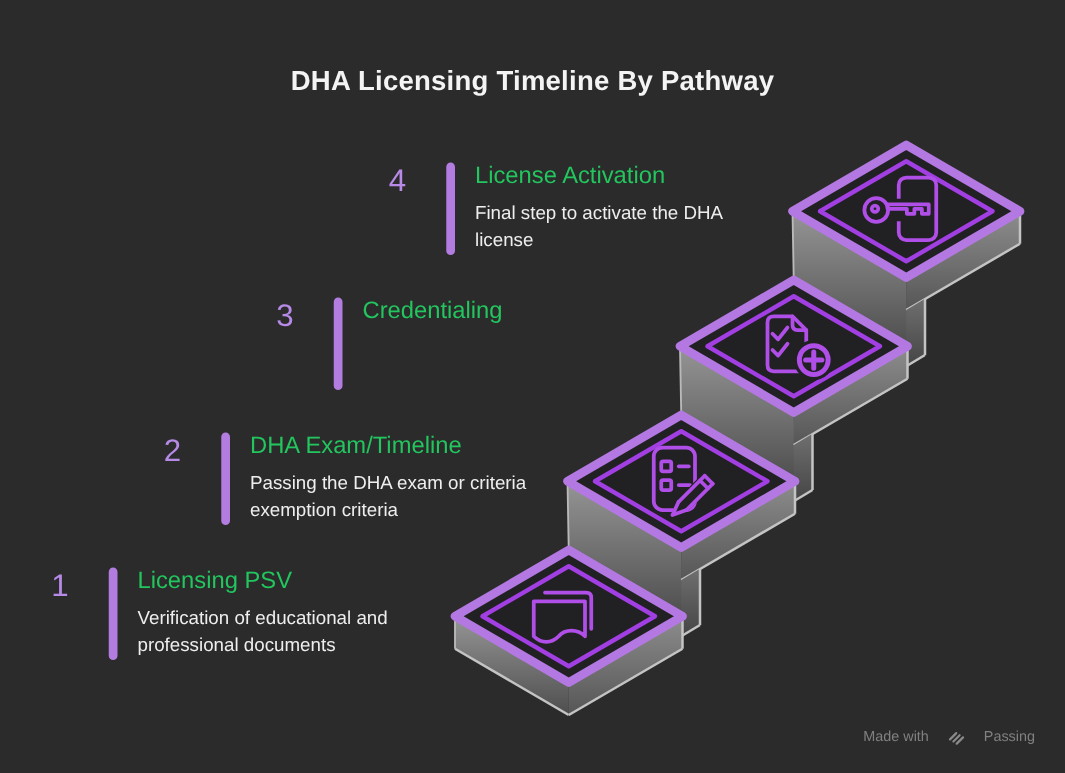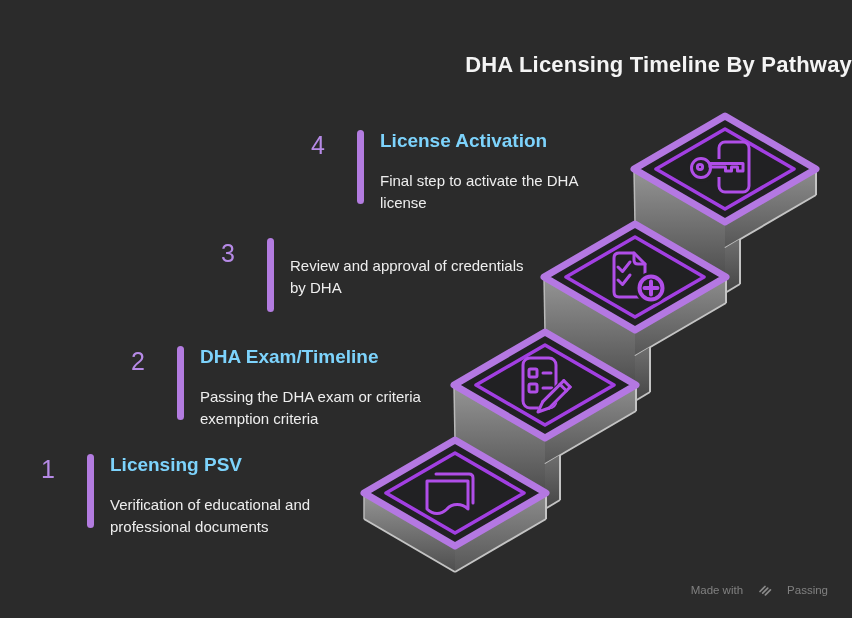--- a/index.html
+++ b/index.html
@@ -5,35 +5,35 @@
   html,body{margin:0;padding:0;}
   body{
     width:852px;height:618px;
     background:#2b2b2b;
     font-family:"Liberation Sans","DejaVu Sans",sans-serif;
     position:relative;overflow:hidden;
     -webkit-font-smoothing:antialiased;
   }
   .page-title{
     position:absolute;left:0;top:52px;width:852px;
-    text-align:right;
+    text-align:center;
     color:#f4f4f4;font-size:22px;font-weight:700;letter-spacing:.2px;
   }
   .stairs-svg{position:absolute;left:0;top:0;}
   .step-block{position:absolute;display:flex;align-items:flex-start;}
   .step-number{
     width:40px;text-align:center;
     color:#b68ae6;font-size:25px;font-weight:500;line-height:1.1;margin-top:2px;
   }
   .step-bar{
     width:7px;height:74px;border-radius:3.5px;
     background:#b37ce0;margin:0 16px 0 19px;flex:0 0 auto;
   }
-  .step-heading{color:#7dd3fc;font-size:19px;font-weight:700;line-height:1.2;}
-  .step-desc{color:#eeeeee;font-size:15px;line-height:1.47;margin-top:17px;}
+  .step-heading{color:#22c55e;font-size:19px;font-weight:400;line-height:1.2;}
+  .step-desc{color:#eeeeee;font-size:15px;line-height:1.47;margin-top:7px;}
   .step-pos-1{left:28px;top:454px;}
   .step-pos-2{left:118px;top:346px;}
   .step-pos-3{left:208px;top:238px;}
   .step-pos-4{left:298px;top:130px;}
   .step-pos-1 .step-desc{width:224px;}
   .step-pos-2 .step-desc{width:235px;}
   .step-pos-3 .step-desc{width:250px;}
   .step-pos-4 .step-desc{width:212px;}
   .watermark{
     position:absolute;right:24px;top:583px;
@@ -154,21 +154,21 @@
   <div class="step-text">
     <div class="step-heading">License Activation</div>
     <div class="step-desc">Final step to activate the DHA license</div>
   </div>
 </div>
 
 <div class="step-block step-pos-3">
   <div class="step-number">3</div>
   <div class="step-bar"></div>
   <div class="step-text">
-    <div class="step-desc">Review and approval of credentials by DHA</div>
+    <div class="step-heading">Credentialing</div>
   </div>
 </div>
 
 <div class="step-block step-pos-2">
   <div class="step-number">2</div>
   <div class="step-bar"></div>
   <div class="step-text">
     <div class="step-heading">DHA Exam/Timeline</div>
     <div class="step-desc">Passing the DHA exam or criteria exemption criteria</div>
   </div>

